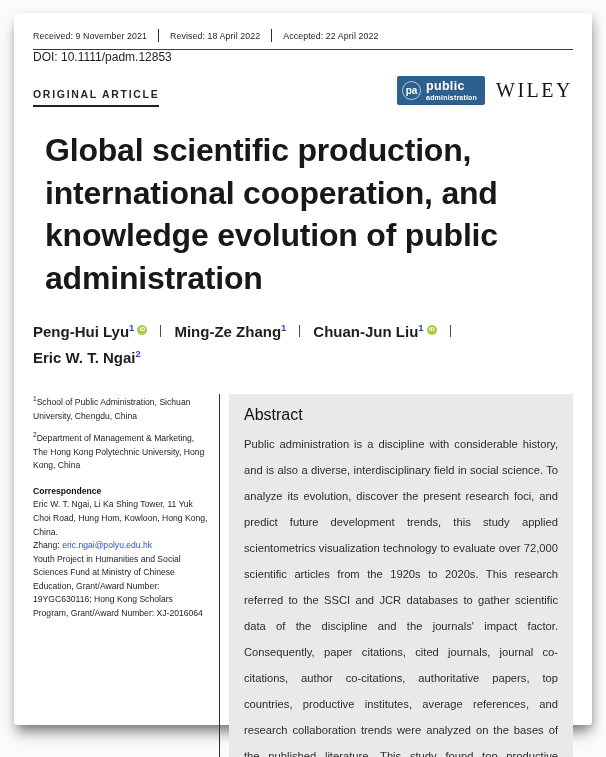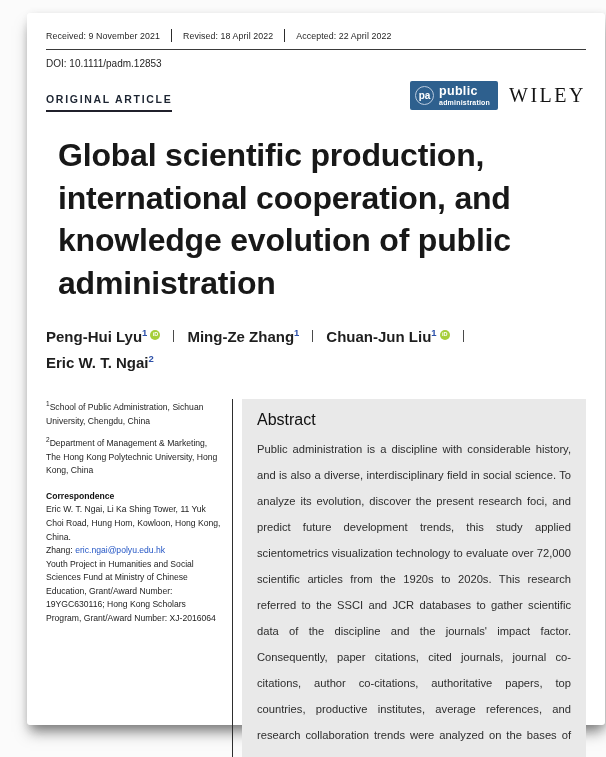--- a/index.html
+++ b/index.html
@@ -4,34 +4,34 @@
 <style>
   * { margin:0; padding:0; box-sizing:border-box; }
   html,body { width:606px; height:757px; }
   body {
     background:#fbfbfb;
     font-family:"Liberation Sans", sans-serif;
     position:relative;
     overflow:hidden;
   }
   .sheet {
-    position:absolute; left:27px; top:13px;
+    position:absolute; left:14px; top:13px;
     width:578px; height:712px;
     background:#ffffff;
     border-radius:3px;
     box-shadow: 0 10px 13px -3px rgba(45,45,45,.55), 3px 3px 8px rgba(60,60,60,.20);
     padding:16px 19px 12px 19px;
   }
 
   
   .dates-row { display:flex; align-items:center; border-bottom:1.6px solid #3a3a3a; padding-bottom:7px; }
   .date-item { font-size:8.8px; color:#1f1f1f; letter-spacing:.1px; }
   .date-sep { width:0; height:13px; border-left:1.8px solid #2c2c2c; margin:0 11px; }
 
-  .doi { font-size:10px; color:#1f1f1f; margin-top:8px; }
+  .doi { font-size:12px; color:#1f1f1f; }
 
   
   .brand-row { display:flex; justify-content:space-between; align-items:flex-end; margin-top:12px;gap:16px; }
   .article-type {
     font-size:10.5px; font-weight:700; letter-spacing:1.7px; color:#1d2532;
     border-bottom:2.2px solid #20202b; padding-bottom:5px;
   }
   .logos { display:flex; align-items:center; gap:11px; margin-bottom:2px; }
   .pa-badge {
     display:flex; align-items:center; gap:5px;

